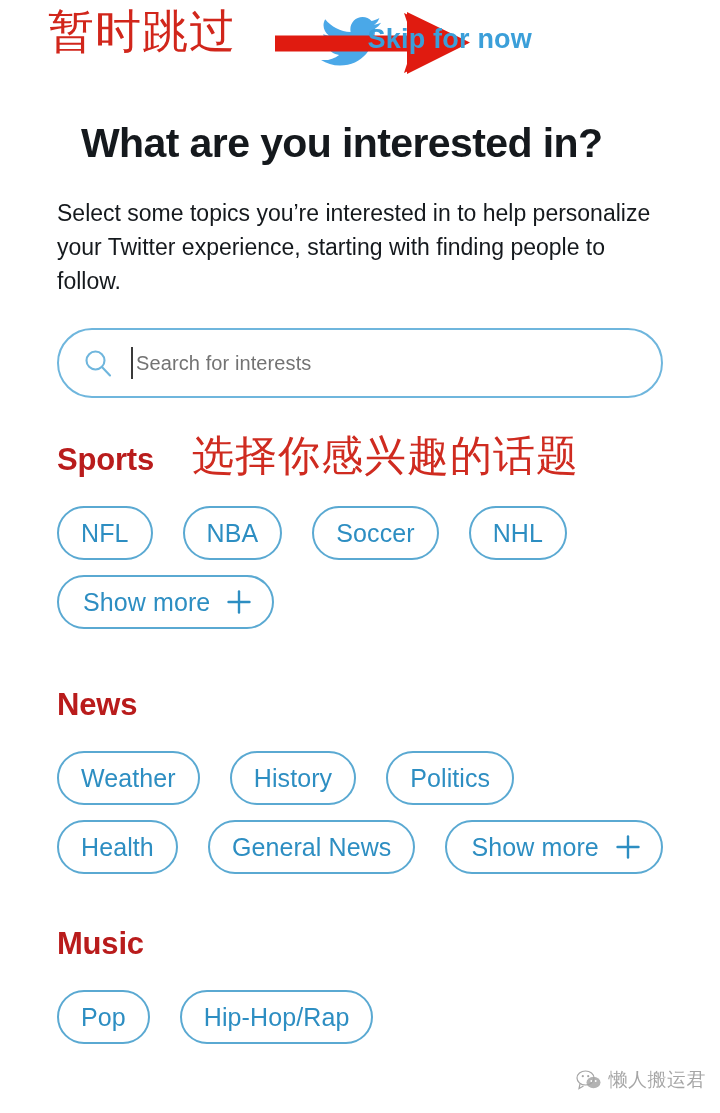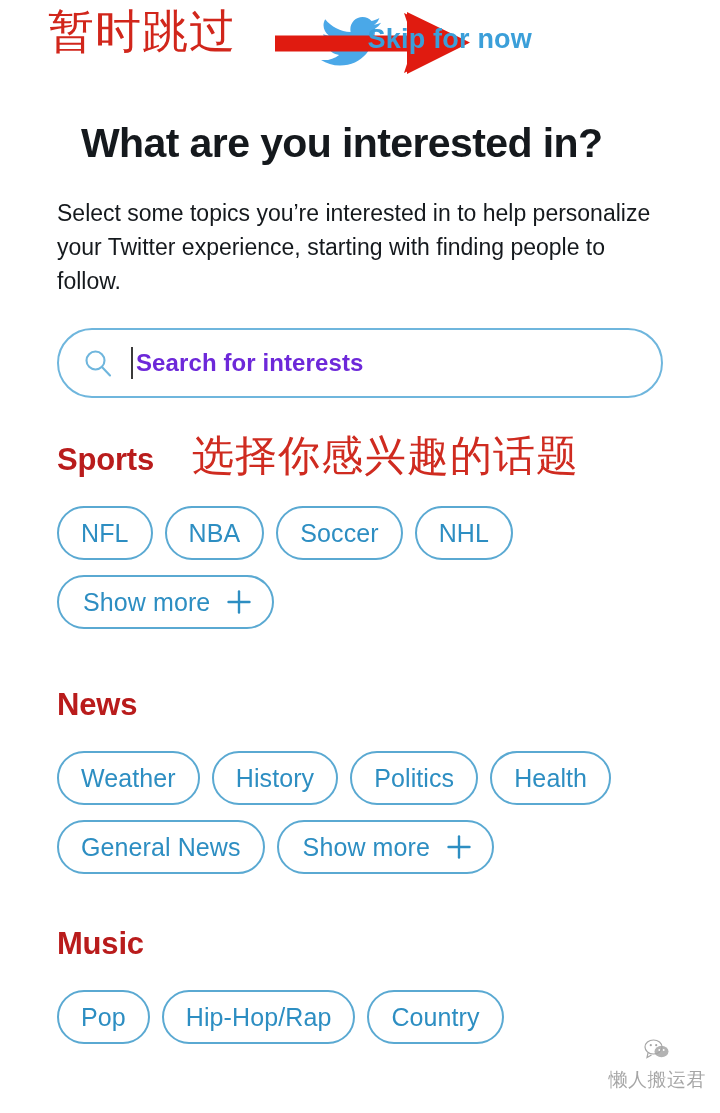--- a/index.html
+++ b/index.html
@@ -107,24 +107,23 @@
 
   .search-caret {
     width: 2px;
     height: 32px;
     background: #3a3a3a;
     flex: 0 0 auto;
     margin-right: 3px;
   }
 
   .search-ph {
-    font-size: 24px;
-    color: #6d28d9;
+    font-size: 20px;
+    color: #737373;
     letter-spacing: 0.1px;
-    font-weight: bold;
   }
 
   
   .section { position: relative; }
 
   .section-head-row {
     position: relative;
     display: flex;
     align-items: baseline;
   }
@@ -148,21 +147,21 @@
     letter-spacing: 1px;
   }
 
   .sec-sports { margin-top: 44px; }
   .sec-news   { margin-top: 58px; }
   .sec-music  { margin-top: 52px; }
 
   .chips {
     display: flex;
     flex-wrap: wrap;
-    gap: 15px 12px;
+    gap: 15px 30px;
     margin-top: 28px;
   }
 
   .chip {
     display: inline-flex;
     align-items: center;
     justify-content: center;
     height: 54px;
     padding: 0 22px;
     border: 2px solid #5aa9d2;
@@ -186,21 +185,20 @@
 
   
   .watermark {
     position: absolute;
     right: 14px;
     bottom: 20px;
     display: flex;
     align-items: center;
     gap: 7px;
     opacity: 0.42;
-    flex-direction: column;
   }
 
   .wm-icon { width: 26px; height: 22px; flex: 0 0 auto; }
 
   .wm-text {
     font-family: "DejaVu Sans", sans-serif;
     font-size: 19px;
     color: #2b2b2b;
     letter-spacing: 0.5px;
     white-space: nowrap;
@@ -312,23 +310,20 @@
   <div class="section sec-music">
     <div class="section-head-row">
       <span class="section-title">Music</span>
     </div>
     <div class="chips">
       <div class="chip">
         <span>Pop</span>
       </div>
       <div class="chip">
         <span>Hip-Hop/Rap</span>
-      </div>
-      <div class="chip">
-        <span>Country</span>
       </div>
     </div>
   </div>
 </div>
 
 <div class="watermark">
   <span class="wm-icon">
     <svg viewBox="0 0 26 22" width="26" height="22" aria-hidden="true">
       <ellipse cx="9.5" cy="9" rx="8.5" ry="7" fill="none" stroke="#2b2b2b" stroke-width="1.2"></ellipse>
       <path d="M4 15 L3 19.5 L7.5 17" fill="none" stroke="#2b2b2b" stroke-width="1.2"></path>

